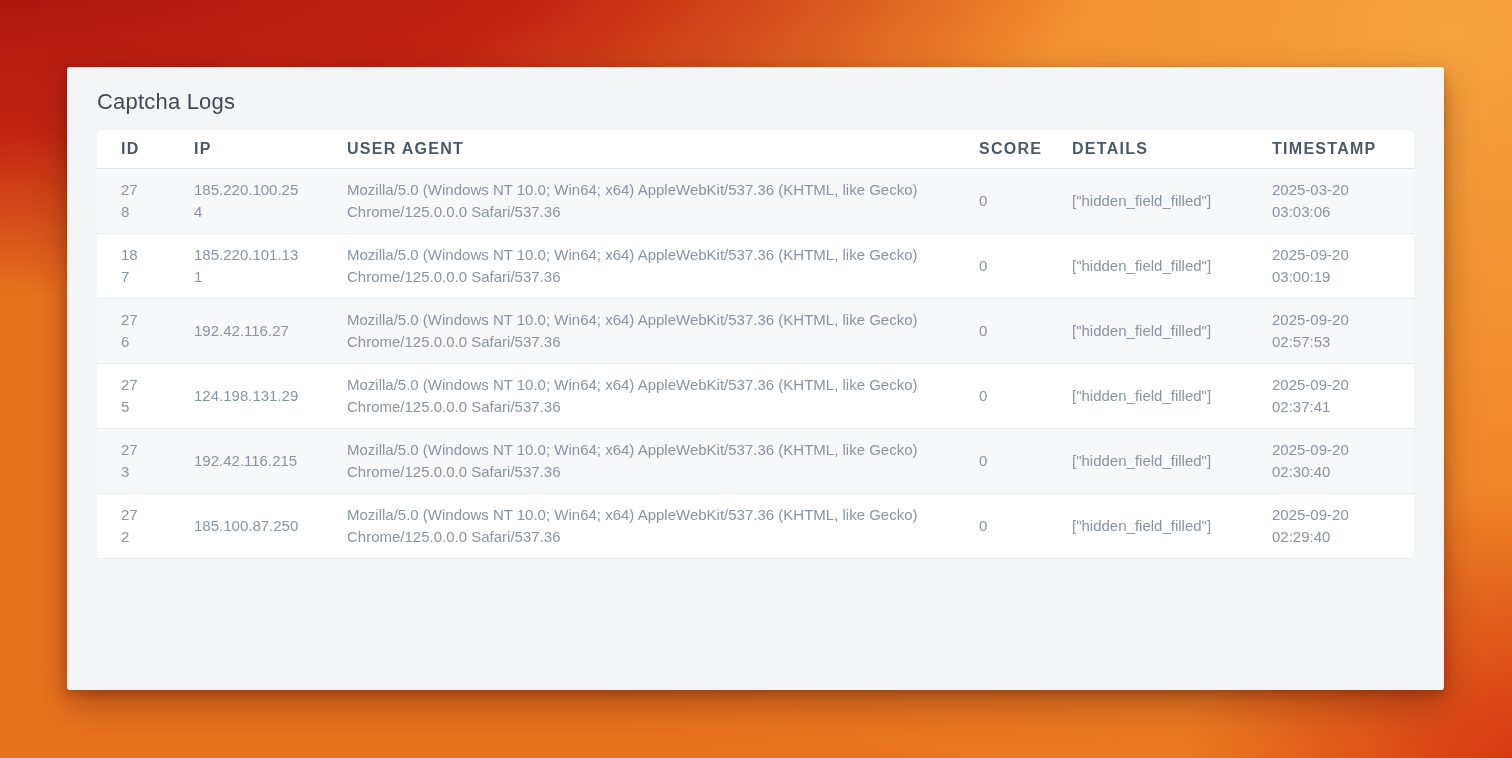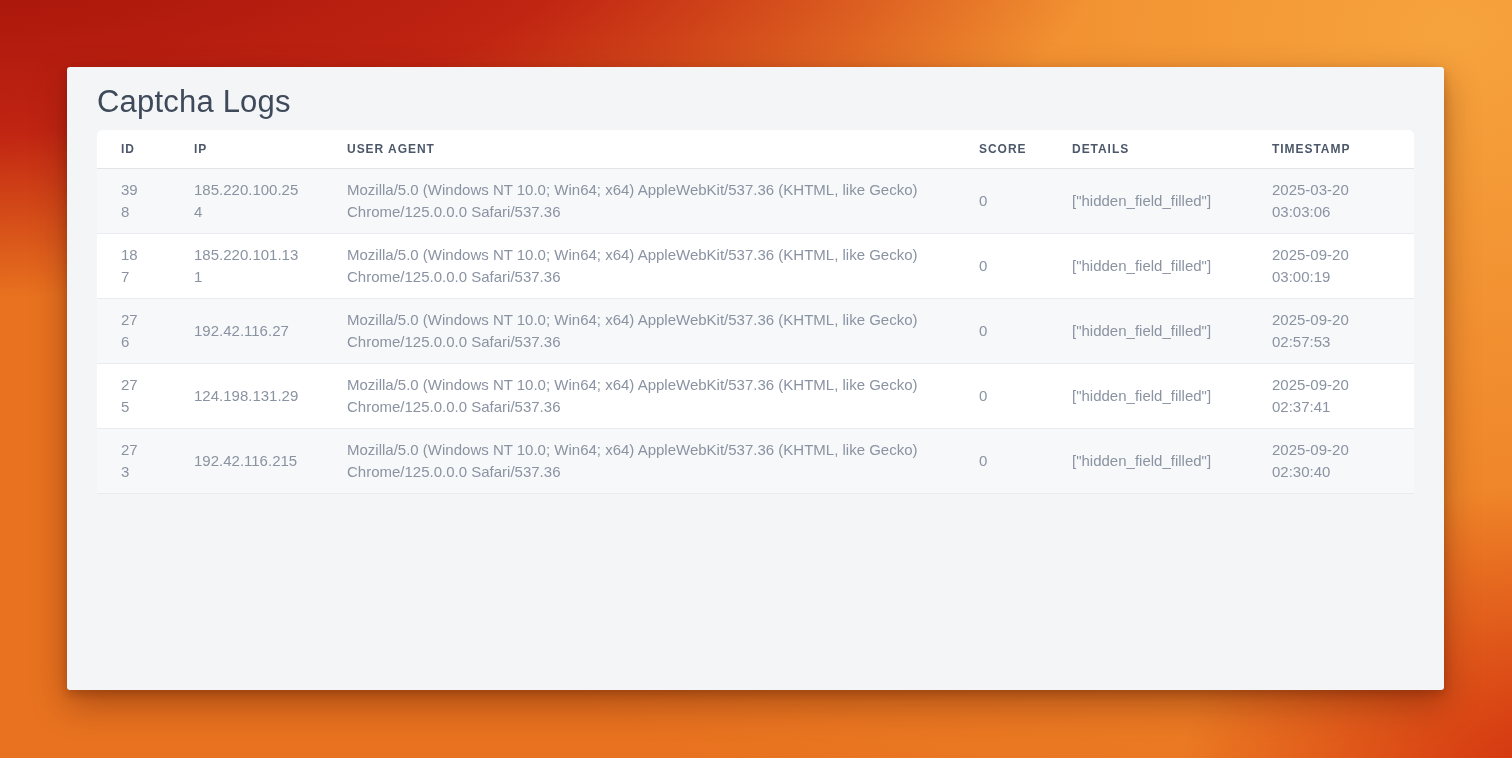--- a/index.html
+++ b/index.html
@@ -27,21 +27,21 @@
     width: 1377px;
     height: 623px;
     background: #f4f5f6;
     border-radius: 3px;
     box-shadow: 0 14px 34px rgba(70, 15, 0, 0.38), 0 4px 10px rgba(70, 15, 0, 0.22);
     overflow: hidden;
   }
 
   .card-title {
     margin: 16px 30px 0 30px;
-    font-size: 31px;
+    font-size: 22px;
     line-height: 38px;
     font-weight: 500;
     letter-spacing: 0.2px;
     color: #3e4a5a;
   }
 
   .table-wrap {
     margin: 9px 30px 0 30px;
     background: #ffffff;
     border-radius: 6px 6px 0 0;
@@ -60,21 +60,21 @@
   col.c-score     { width: 93px; }
   col.c-details   { width: 200px; }
   col.c-timestamp { width: 169px; }
 
   thead tr { height: 38px; }
 
   th {
     text-align: left;
     vertical-align: middle;
     padding: 0 24px;
-    font-size: 12px;
+    font-size: 16px;
     font-weight: 700;
     letter-spacing: 0.08em;
     color: #4c5869;
     background: #ffffff;
     border-bottom: 1px solid #e2e4e8;
     white-space: nowrap;
   }
 
   tbody tr { height: 65px; }
 
@@ -112,21 +112,21 @@
             <th>ID</th>
             <th>IP</th>
             <th>USER AGENT</th>
             <th>SCORE</th>
             <th>DETAILS</th>
             <th>TIMESTAMP</th>
           </tr>
       </thead>
       <tbody>
           <tr>
-            <td>398</td>
+            <td>278</td>
             <td>185.220.100.254</td>
             <td>Mozilla/5.0 (Windows NT 10.0; Win64; x64) AppleWebKit/537.36 (KHTML, like Gecko) Chrome/125.0.0.0 Safari/537.36</td>
             <td>0</td>
             <td>["hidden_field_filled"]</td>
             <td>2025-03-20 03:03:06</td>
           </tr>
           <tr>
             <td>187</td>
             <td>185.220.101.131</td>
             <td>Mozilla/5.0 (Windows NT 10.0; Win64; x64) AppleWebKit/537.36 (KHTML, like Gecko) Chrome/125.0.0.0 Safari/537.36</td>
@@ -151,16 +151,24 @@
             <td>2025-09-20 02:37:41</td>
           </tr>
           <tr>
             <td>273</td>
             <td>192.42.116.215</td>
             <td>Mozilla/5.0 (Windows NT 10.0; Win64; x64) AppleWebKit/537.36 (KHTML, like Gecko) Chrome/125.0.0.0 Safari/537.36</td>
             <td>0</td>
             <td>["hidden_field_filled"]</td>
             <td>2025-09-20 02:30:40</td>
           </tr>
+          <tr>
+            <td>272</td>
+            <td>185.100.87.250</td>
+            <td>Mozilla/5.0 (Windows NT 10.0; Win64; x64) AppleWebKit/537.36 (KHTML, like Gecko) Chrome/125.0.0.0 Safari/537.36</td>
+            <td>0</td>
+            <td>["hidden_field_filled"]</td>
+            <td>2025-09-20 02:29:40</td>
+          </tr>
         </tbody>
     </table>
   </div>
 </div>
 
 </body></html>

